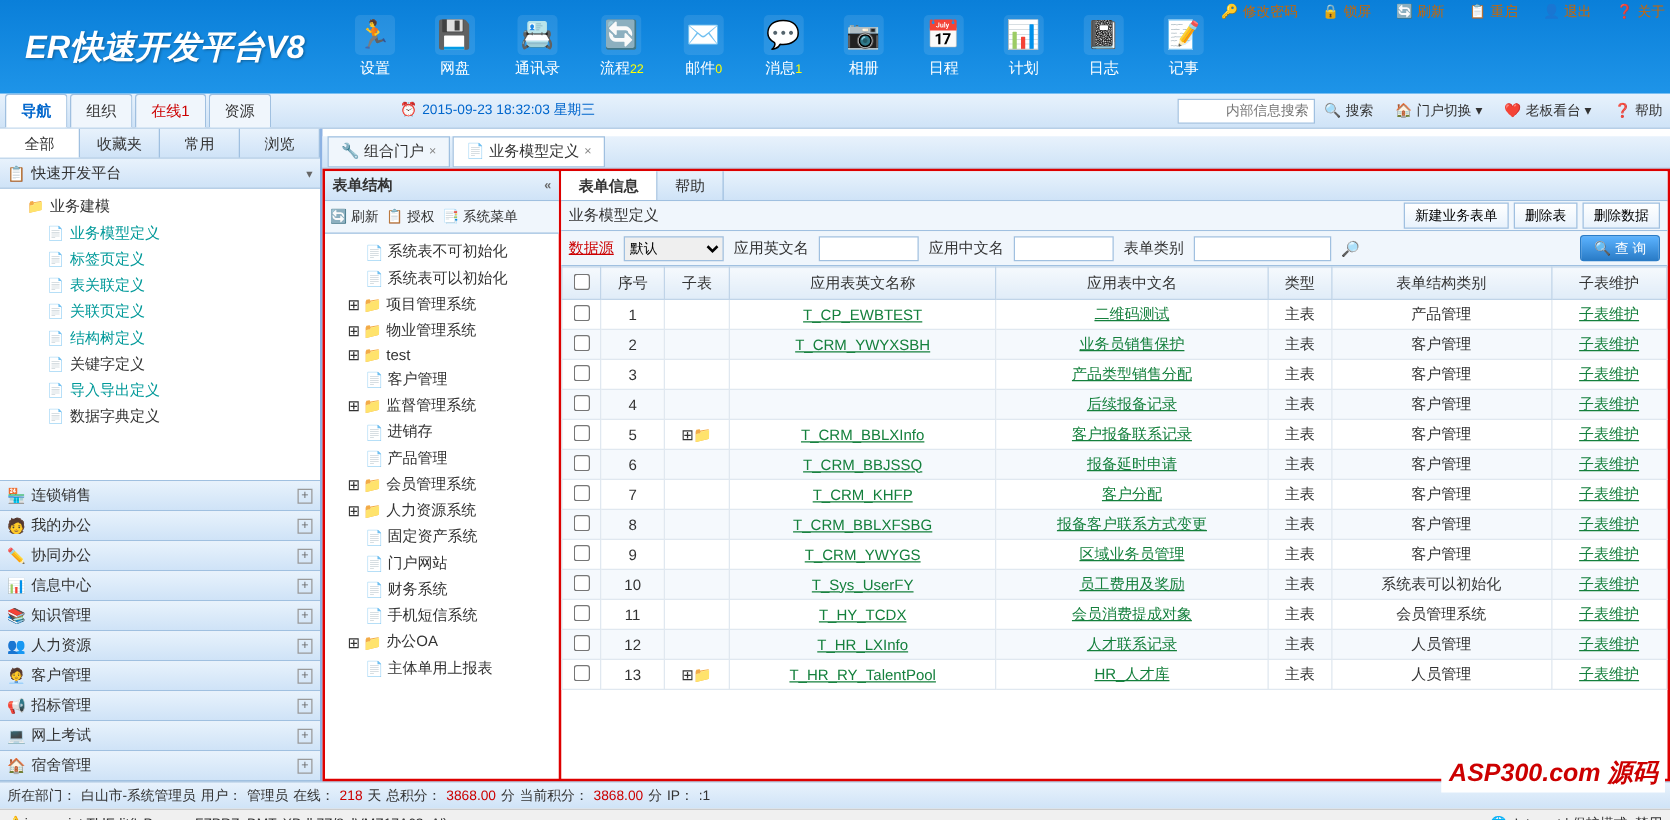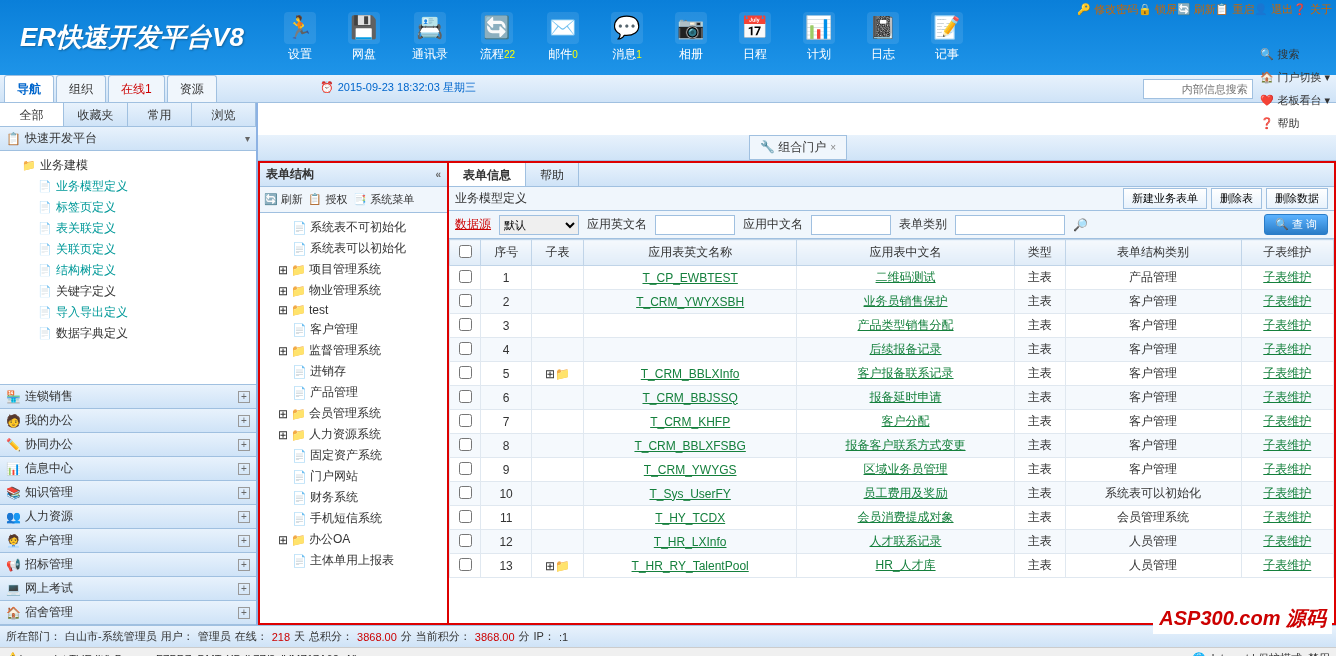--- a/index.html
+++ b/index.html
@@ -1,19 +1,19 @@
 <!DOCTYPE html>
 <html><head>
 <meta charset="utf-8">
 <style>
 * { margin: 0; padding: 0; box-sizing: border-box; }
 body { font-family: "Microsoft YaHei", SimSun, Arial, sans-serif; font-size: 12px; color: #333; background: #fff; width: 1336px; height: 656px; overflow: hidden; position: relative; }
 .header { height: 75px; background: linear-gradient(to bottom, #0a7fd9, #1e94e8); display: flex; align-items: center; }
 .logo { font-size: 26px; font-style: italic; font-weight: bold; color: #fff; padding: 0 20px; text-shadow: 1px 1px 2px rgba(0,0,0,0.3); white-space: nowrap; }
-.top-actions { position: absolute; top: 2px; right: 4px; display: flex; gap: 0; align-items: center; color: #cc6600; font-size: 11px; }
+.top-actions { position: absolute; top: 2px; right: 4px; display: flex; gap: 20px; align-items: center; color: #cc6600; font-size: 11px; }
 .top-actions span { display: flex; align-items: center; gap: 2px; cursor: pointer; }
 .toolbar-icons { display: flex; gap: 32px; margin-left: 20px; }
 .tb-icon { text-align: center; color: #fff; font-size: 12px; cursor: pointer; }
 .tb-icon .ico { width: 32px; height: 32px; margin: 0 auto 2px; background: rgba(255,255,255,0.1); border-radius: 4px; display: flex; align-items: center; justify-content: center; font-size: 22px; }
 .tb-icon .count { color: #ff0; font-size: 10px; }
 .subheader { height: 28px; background: linear-gradient(#e8f2fc, #cfe3f7); border-bottom: 1px solid #a0c0e0; display: flex; align-items: center; }
 .nav-tabs { display: flex; height: 100%; padding-left: 4px; }
 .nav-tab { padding: 4px 12px; border: 1px solid #a0c0e0; border-bottom: none; background: #f0f6fc; margin-right: 2px; cursor: pointer; display: flex; align-items: center; border-radius: 3px 3px 0 0; }
 .nav-tab.active { background: #fff; color: #0066cc; font-weight: bold; }
 .nav-tab.red { color: #cc0000; }
@@ -29,21 +29,21 @@
 .side-header { height: 24px; background: linear-gradient(#e8f2fc, #cfe3f7); border-bottom: 1px solid #a0c0e0; padding: 4px 6px; display: flex; align-items: center; gap: 4px; }
 .tree { flex: 1; overflow: auto; padding: 4px; }
 .tree-node { padding: 2px 0 2px 18px; display: flex; align-items: center; gap: 4px; cursor: pointer; }
 .tree-node.d1 { padding-left: 34px; }
 .tree-ico { width: 14px; height: 14px; display: inline-block; font-size: 11px; text-align: center; }
 .tree-teal { color: #009999; }
 .accordion { border-top: 1px solid #a0c0e0; }
 .acc-item { height: 24px; background: linear-gradient(#e8f2fc, #cfe3f7); border-bottom: 1px solid #a0c0e0; padding: 4px 6px; display: flex; align-items: center; gap: 4px; cursor: pointer; }
 .acc-item .plus { margin-left: auto; color: #666; font-size: 10px; border: 1px solid #999; width: 12px; height: 12px; text-align: center; line-height: 10px; }
 .content { flex: 1; display: flex; flex-direction: column; }
-.content-tabs { height: 26px; background: linear-gradient(#e8f2fc, #cfe3f7); border-bottom: 1px solid #a0c0e0; display: flex; align-items: center; padding-left: 4px; margin-top: 32px; flex-direction: column; }
+.content-tabs { height: 26px; background: linear-gradient(#e8f2fc, #cfe3f7); border-bottom: 1px solid #a0c0e0; display: flex; align-items: center; padding-left: 4px; margin-top: 6px; }
 .ctab { padding: 3px 10px; border: 1px solid #a0c0e0; background: #f0f6fc; margin-right: 2px; display: flex; align-items: center; gap: 4px; cursor: pointer; }
 .ctab.active { background: #fff; }
 .ctab .close { color: #888; font-size: 10px; }
 .inner { display: flex; flex: 1; justify-content: space-between; }
 .tree-panel { width: 190px; border: 2px solid #dd0000; border-right-width: 1px; display: flex; flex-direction: column; }
 .panel-hdr { height: 24px; background: linear-gradient(#e8f2fc, #cfe3f7); border-bottom: 1px solid #a0c0e0; padding: 4px 6px; font-weight: bold; display: flex; align-items: center; }
 .panel-toolbar { height: 26px; background: #f0f6fc; border-bottom: 1px solid #a0c0e0; display: flex; align-items: center; gap: 6px; padding: 0 4px; }
 .ptbtn { display: flex; align-items: center; gap: 2px; cursor: pointer; font-size: 11px; }
 .left-tree { flex: 1; overflow: auto; padding: 4px; }
 .lt-node { padding: 2px 0 2px 14px; display: flex; align-items: center; gap: 3px; cursor: pointer; font-size: 12px; }
@@ -138,21 +138,21 @@
 
 <div class="subheader">
   <div class="nav-tabs" id="nav-tabs">
       <div class="nav-tab active">导航</div>
       <div class="nav-tab">组织</div>
       <div class="nav-tab red">在线1</div>
       <div class="nav-tab">资源</div>
     </div>
   <div class="sub-right">
     <input class="search-box" placeholder="内部信息搜索" style="">
-    <div id="sub-btns" style="display:flex;gap:8px;flex-direction:column;">
+    <div id="sub-btns" style="display:flex;gap:18px;">
         <span class="sub-btn">🔍 搜索</span>
         <span class="sub-btn">🏠 门户切换 ▾</span>
         <span class="sub-btn">❤️ 老板看台 ▾</span>
         <span class="sub-btn">❓ 帮助</span>
       </div>
   </div>
 </div>
 <div class="clock-area">⏰ <span>2015-09-23 18:32:03 星期三</span></div>
 
 <div class="main">

